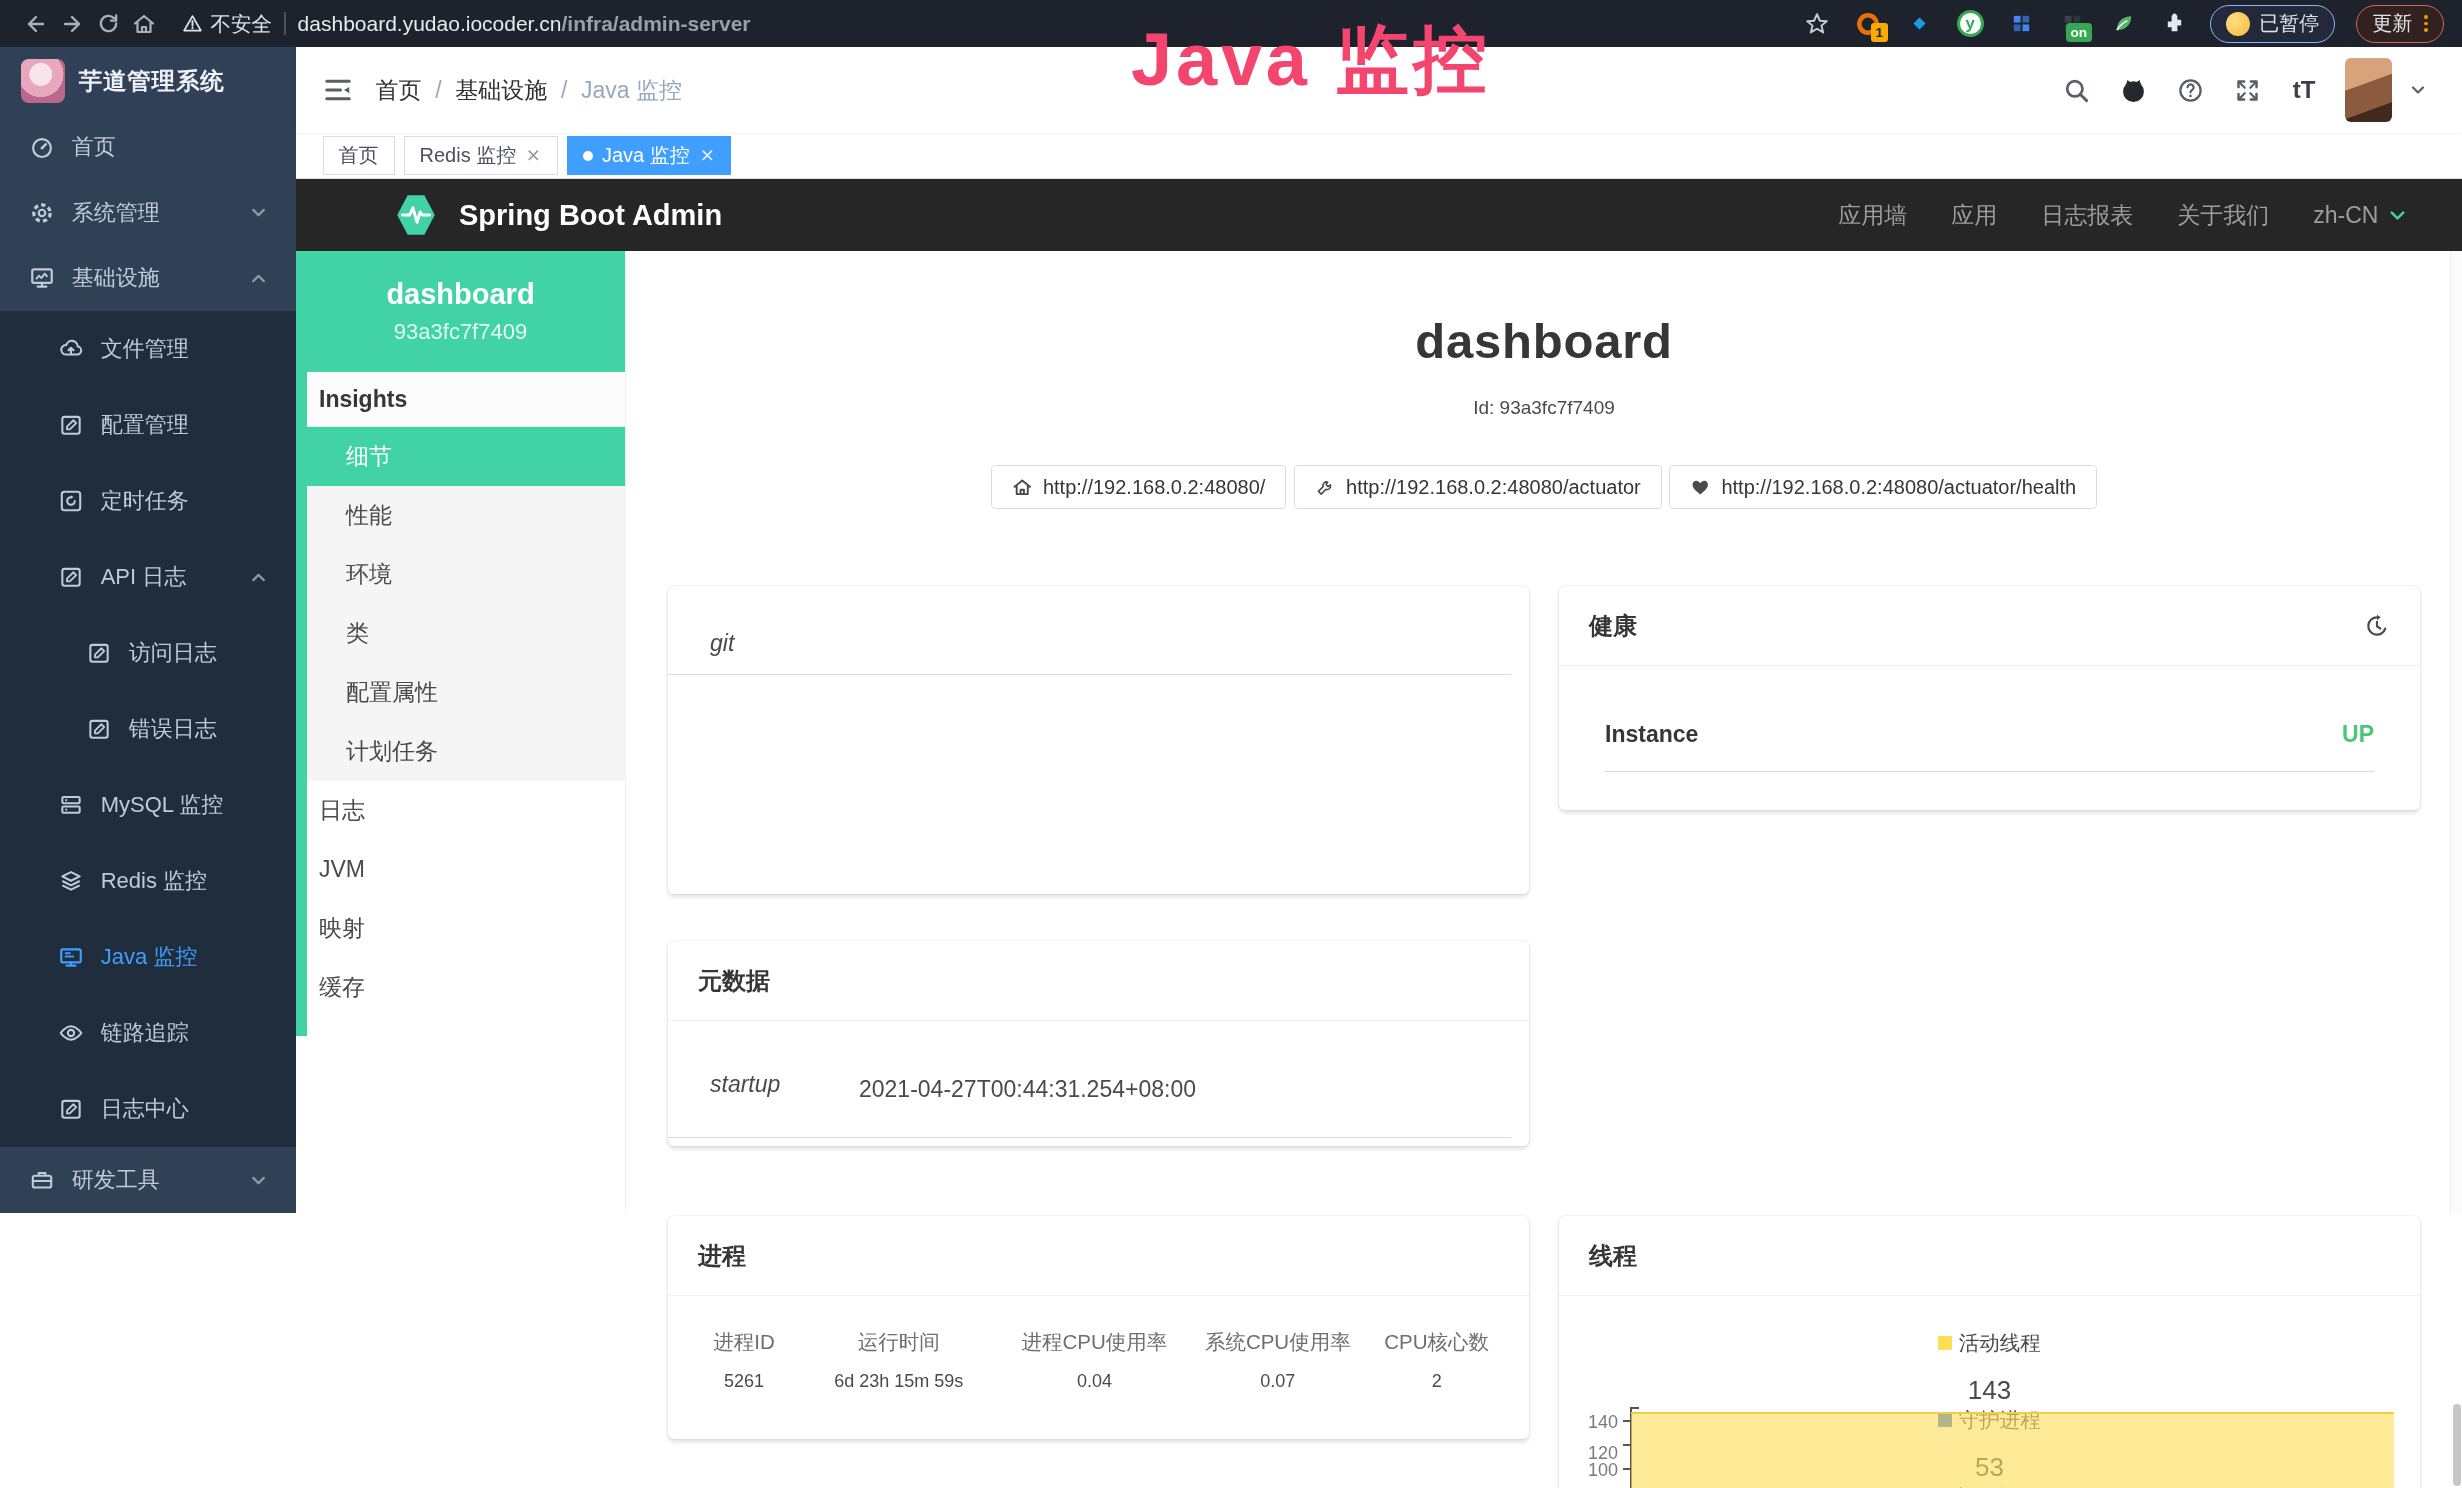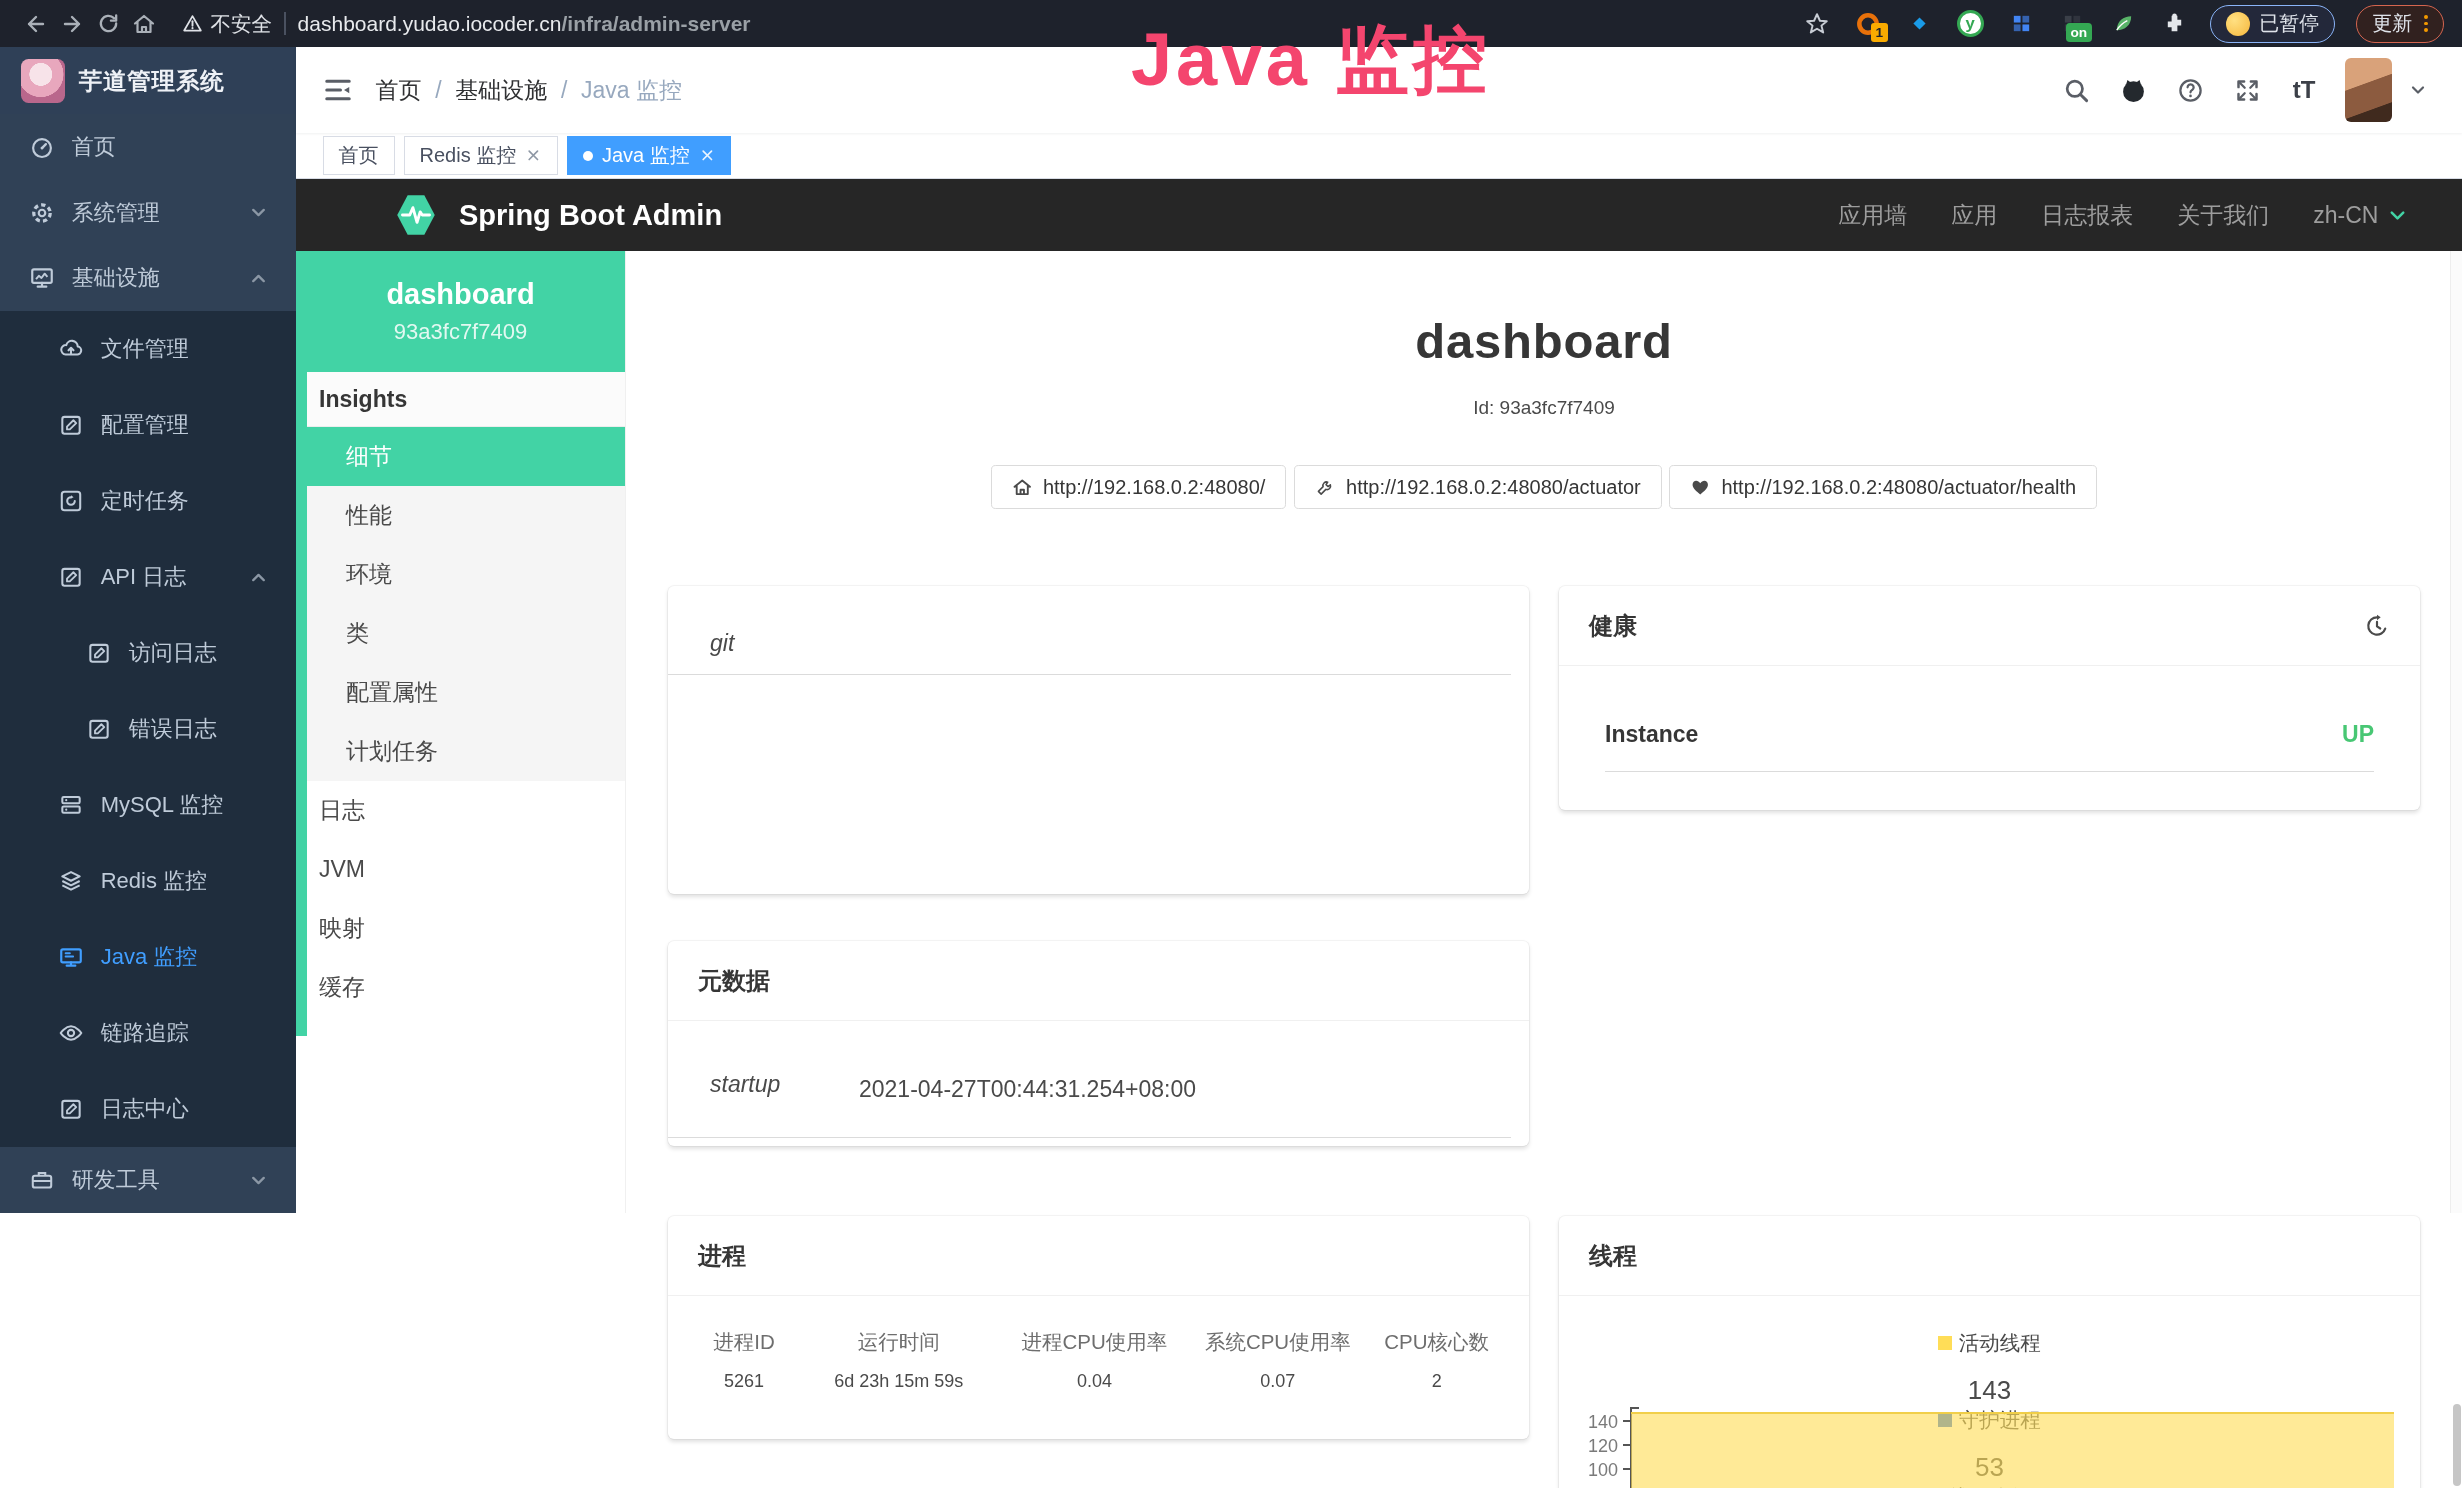--- a/index.html
+++ b/index.html
@@ -684,21 +684,21 @@
             </div>
             <div class="lcol">
               <div class="llab">
                   <span>线程峰值</span>
                 </div>
               <div class="lval">147</div>
             </div>
           </div>
           <div class="tchart">
             <span class="yt" style="top:4.6px">140</span>
-            <span class="yt" style="top:29px">120</span>
+            <span class="yt" style="top:36px">120</span>
             <span class="yt" style="top:53px">100</span>
             <span class="tickmark" style="top:13px"></span>
             <span class="tickmark" style="top:37px"></span>
             <span class="tickmark" style="top:61px"></span>
             <span class="axis"></span>
             <span class="axiscap"></span>
             <div class="area"></div>
           </div>
         </section>
       </main>

